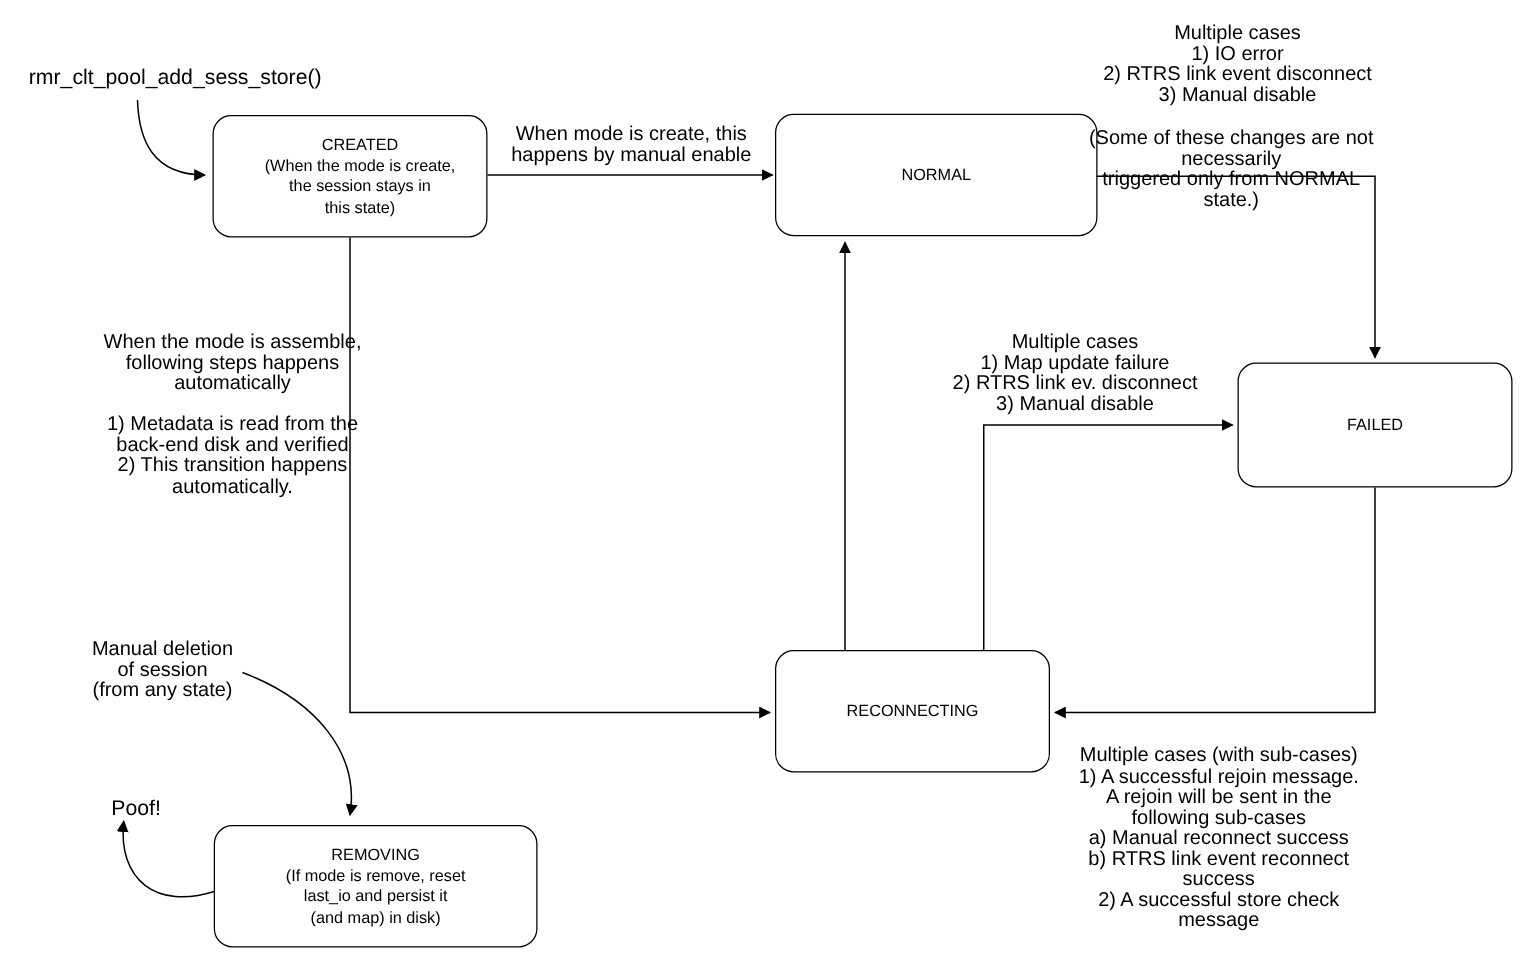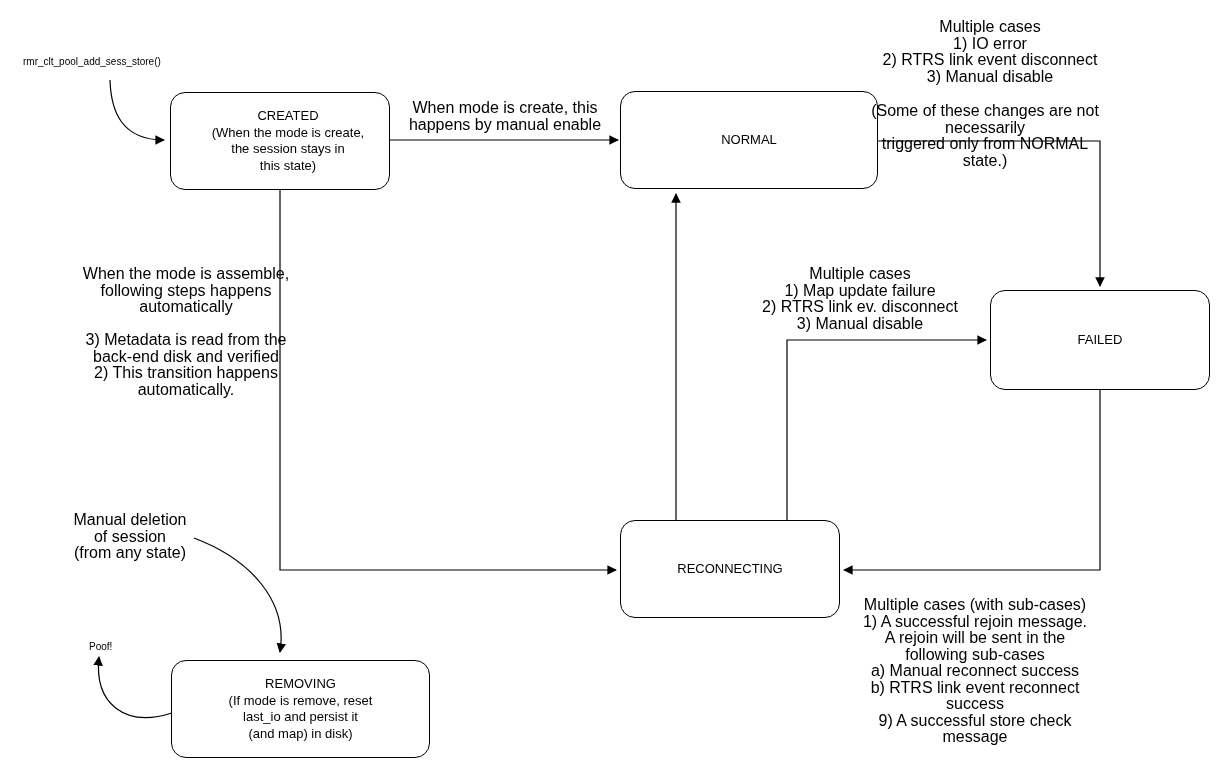--- a/index.html
+++ b/index.html
@@ -50,21 +50,21 @@
     white-space: pre-line;
     text-align: center;
     font-size: 16px;
     line-height: 16.5px;
     transform: translateX(-50%);
   }
   .note-left {
     position: absolute;
     white-space: pre-line;
     text-align: left;
-    font-size: 10px;
+    font-size: 17px;
     line-height: 16.5px;
   }
 </style>
 </head>
 <body>
 
 <div class="canvas">
 
   <svg class="connectors" viewBox="0 0 1221 771">
     <defs>
@@ -119,37 +119,37 @@
 2) RTRS link event disconnect
 3) Manual disable</div>
 
   <div class="note" style="left:985px; top:103px;">(Some of these changes are not necessarily
 triggered only from NORMAL state.)</div>
 
   <div class="note" style="left:186px; top:266px;">When the mode is assemble,
 following steps happens
 automatically
 
-3) Metadata is read from the
+1) Metadata is read from the
 back-end disk and verified
 2) This transition happens
 automatically.</div>
 
 
   <div class="note" style="left:860px; top:266px;">Multiple cases
 1) Map update failure
 2) RTRS link ev. disconnect
 3) Manual disable</div>
 
   <div class="note" style="left:975px; top:597px;">Multiple cases (with sub-cases)
 1) A successful rejoin message.
 A rejoin will be sent in the following sub-cases
 a) Manual reconnect success
 b) RTRS link event reconnect success
-9) A successful store check message</div>
+2) A successful store check message</div>
 
   <div class="note" style="left:130px; top:512px;">Manual deletion
 of session
 (from any state)</div>
 
   <div class="note-left" style="left:89px; top:627px;margin-top:12px;">Poof!</div>
 
 </div>
 
 </body></html>

